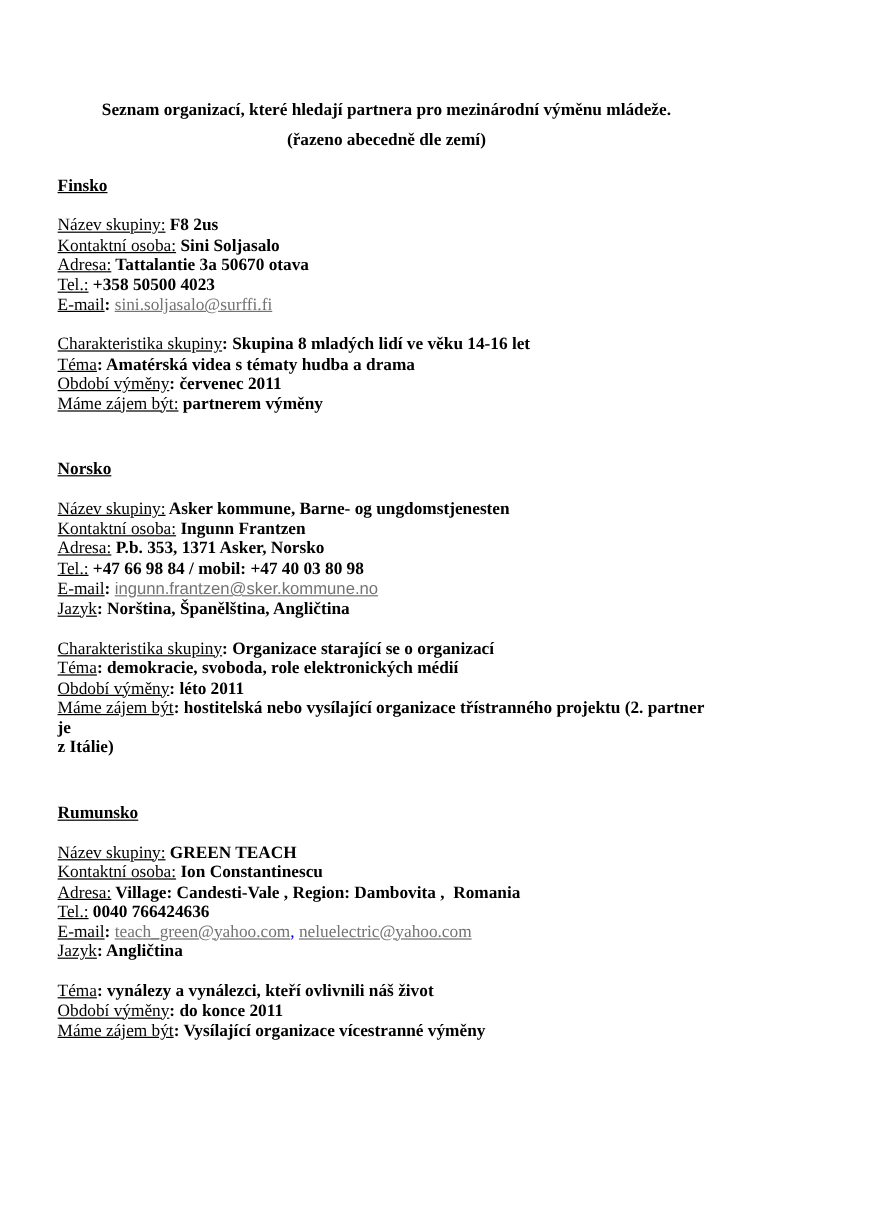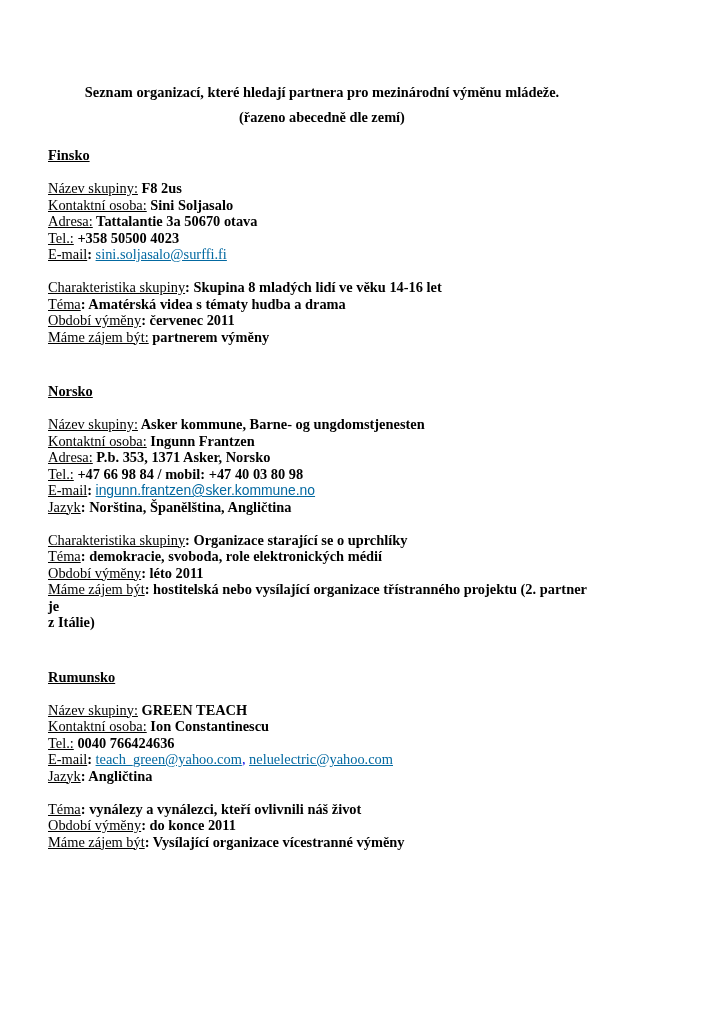--- a/index.html
+++ b/index.html
@@ -18,21 +18,21 @@
   .country {
     font-size: 14.4px; line-height: 16.5px; font-weight: 700;
     margin: 17px 0 0 0;
     text-decoration: underline;
   }
   .country.mt-lg { margin-top: 38px; }
   .para { margin: 16.5px 0 0 0; line-height: 16.5px; }
   .ln { display: block; }
   .u { text-decoration: underline; margin-top: 15px; }
   .t { white-space: pre-wrap; font-weight: bold; }
-  .lnk { color: #0369a1; text-decoration: underline; cursor: pointer; }
+  .lnk { color: #737373; text-decoration: underline; cursor: pointer; }
   .lnk.sans { font-family: "Liberation Sans", sans-serif; font-size: 13.9px; }
   .lnk-sep { color: #0000ee; white-space: pre-wrap; }
 </style>
 </head>
 <body>
 
 <div class="page">
 
   <p class="title-line">Seznam organizací, které hledají partnera pro mezinárodní výměnu mládeže.</p>
   <p class="title-line">(řazeno abecedně dle zemí)</p>
@@ -59,32 +59,33 @@
   <p class="para">
     <span class="ln"><span class="u">Název skupiny:</span><span class="t"> Asker kommune, Barne- og ungdomstjenesten</span></span>
     <span class="ln"><span class="u">Kontaktní osoba:</span><span class="t"> Ingunn Frantzen</span></span>
     <span class="ln"><span class="u">Adresa:</span><span class="t"> P.b. 353, 1371 Asker, Norsko</span></span>
     <span class="ln"><span class="u">Tel.:</span><span class="t"> +47 66 98 84 / mobil: +47 40 03 80 98</span></span>
     <span class="ln"><span class="u">E-mail</span><span class="t">: </span><a class="lnk sans">ingunn.frantzen@sker.kommune.no</a></span>
     <span class="ln"><span class="u">Jazyk</span><span class="t">: Norština, Španělština, Angličtina</span></span>
   </p>
 
   <p class="para">
-    <span class="ln"><span class="u">Charakteristika skupiny</span><span class="t">: Organizace starající se o uprchlíky</span></span>
+    <span class="ln"><span class="u">Charakteristika skupiny</span><span class="t">: Organizace starající se o organizací</span></span>
     <span class="ln"><span class="u">Téma</span><span class="t">: demokracie, svoboda, role elektronických médií</span></span>
     <span class="ln"><span class="u">Období výměny</span><span class="t">: léto 2011</span></span>
     <span class="ln"><span class="u">Máme zájem být</span><span class="t">: hostitelská nebo vysílající organizace třístranného projektu (2. partner je
 z Itálie)</span></span>
   </p>
 
   <h2 class="country mt-lg">Rumunsko</h2>
 
   <p class="para">
     <span class="ln"><span class="u">Název skupiny:</span><span class="t"> GREEN TEACH</span></span>
     <span class="ln"><span class="u">Kontaktní osoba:</span><span class="t"> Ion Constantinescu</span></span>
+    <span class="ln"><span class="u">Adresa:</span><span class="t"> Village: Candesti-Vale , Region: Dambovita ,  Romania</span></span>
     <span class="ln"><span class="u">Tel.:</span><span class="t"> 0040 766424636</span></span>
     <span class="ln"><span class="u">E-mail</span><span class="t">: </span><a class="lnk serif">teach_green@yahoo.com</a><span class="lnk-sep">, </span><a class="lnk serif">neluelectric@yahoo.com</a></span>
     <span class="ln"><span class="u">Jazyk</span><span class="t">: Angličtina</span></span>
   </p>
 
   <p class="para">
     <span class="ln"><span class="u">Téma</span><span class="t">: vynálezy a vynálezci, kteří ovlivnili náš život</span></span>
     <span class="ln"><span class="u">Období výměny</span><span class="t">: do konce 2011</span></span>
     <span class="ln"><span class="u">Máme zájem být</span><span class="t">: Vysílající organizace vícestranné výměny</span></span>
   </p>

